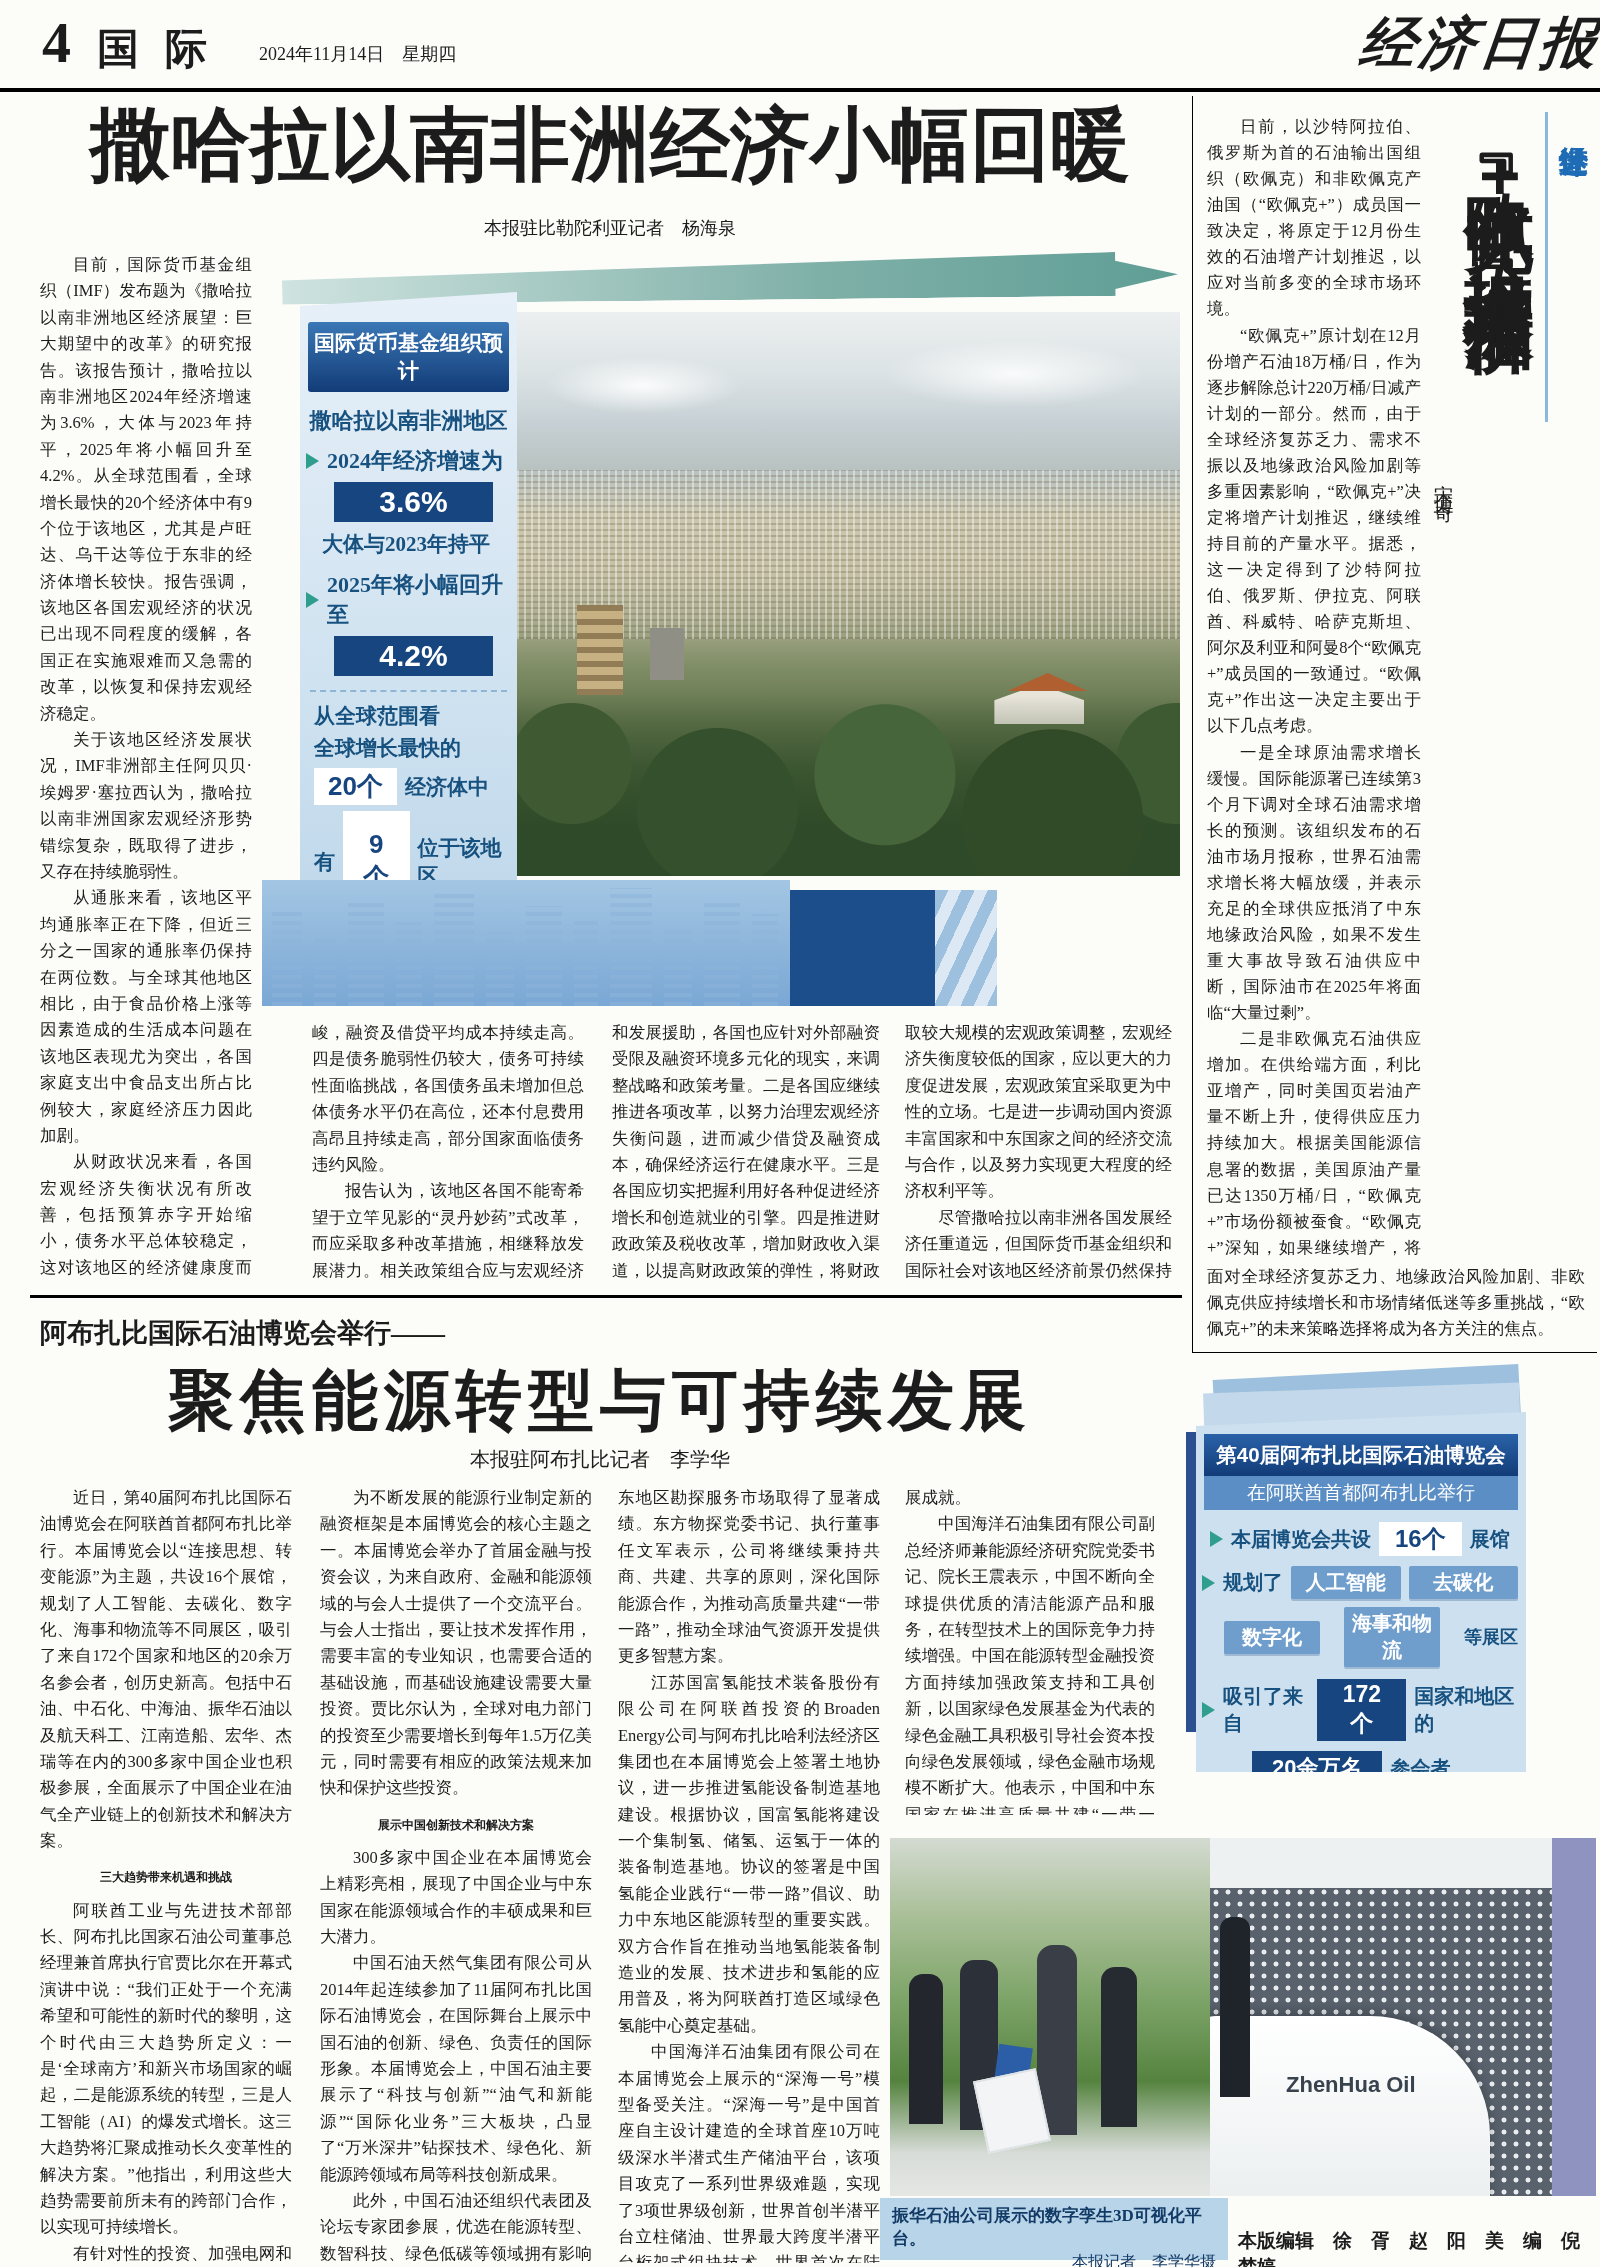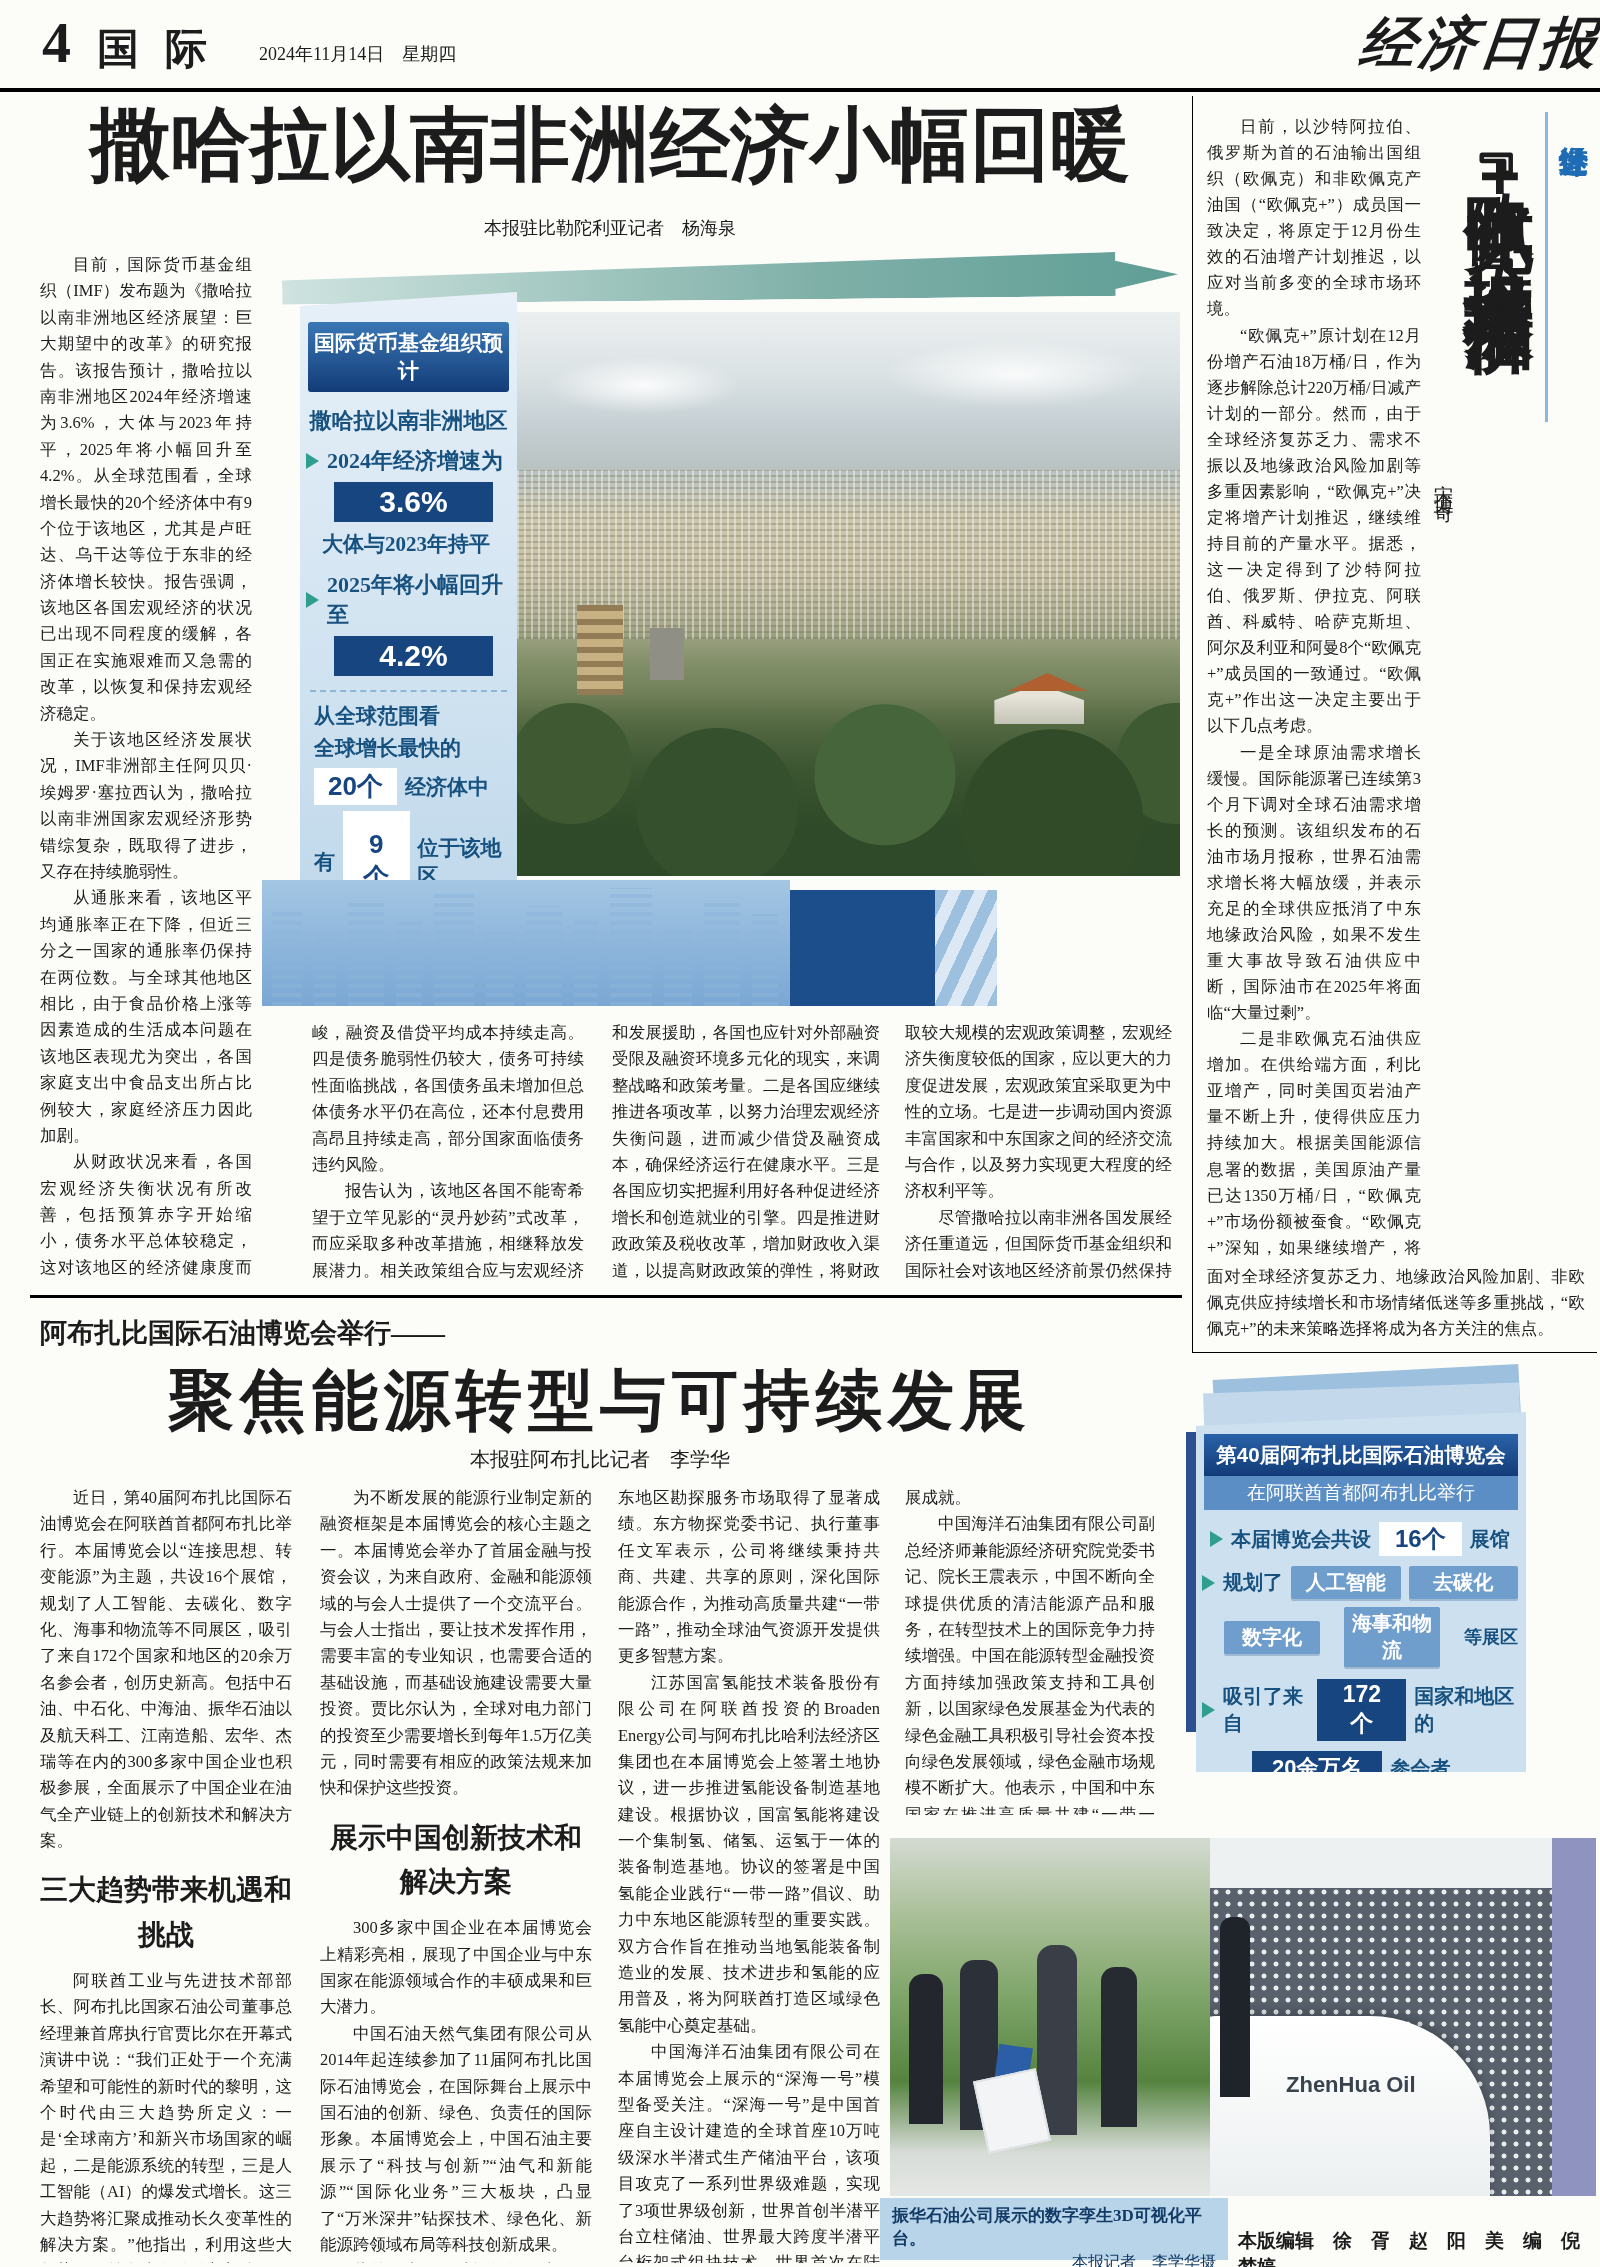--- a/index.html
+++ b/index.html
@@ -13,21 +13,21 @@
   .colflow{overflow:hidden;font-size:16.5px;line-height:1.60;text-align:justify;}
   .colflow p{margin:0;}
   .rule{background:#000;}
   .vtext{writing-mode:vertical-rl;text-orientation:mixed;}
   .trib{width:0;height:0;border-left:13px solid #2f9e8f;border-top:8px solid transparent;border-bottom:8px solid transparent;flex:none;}
   .navybox{background:#17457f;color:#fff;font-weight:bold;text-align:center;}
   .whitebox{background:#fff;color:#17457f;font-weight:bold;text-align:center;}
   .igrow{display:flex;align-items:center;gap:8px;color:#17517f;font-weight:bold;}
   .zonebox{background:#6f9ecd;color:#fff;font-weight:bold;text-align:center;font-size:20px;
            padding:3px 0;flex:1;border-radius:2px;box-shadow:0 2px 0 rgba(23,69,127,.25);}
-  .subhead{font-family:"Liberation Sans","DejaVu Sans",sans-serif;font-weight:bold;font-size:28px;
+  .subhead{font-family:"Liberation Sans","DejaVu Sans",sans-serif;font-weight:bold;font-size:12px;
            text-align:center;margin:14px 0 10px 0;text-indent:0;}
   .bldg{position:absolute;bottom:0;background:linear-gradient(180deg,#ffffff,#e9f2fa);
         background-image:repeating-linear-gradient(0deg,rgba(140,180,218,.55) 0 4px,rgba(255,255,255,0) 4px 9px);}
 </style>
 </head>
 <body>
 
 <div class="page">
 
   <div class="abs" style="left:42px;top:14px;display:flex;align-items:flex-end;gap:26px;">

